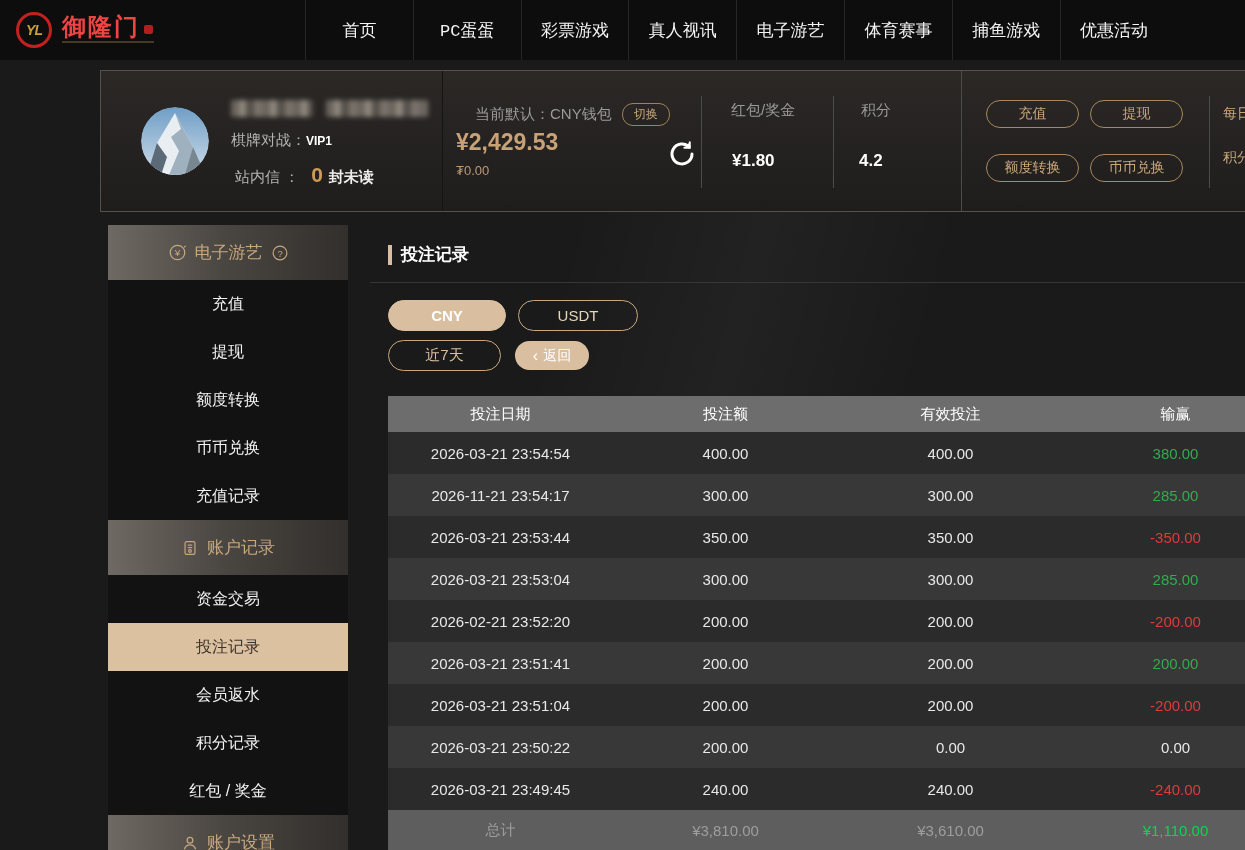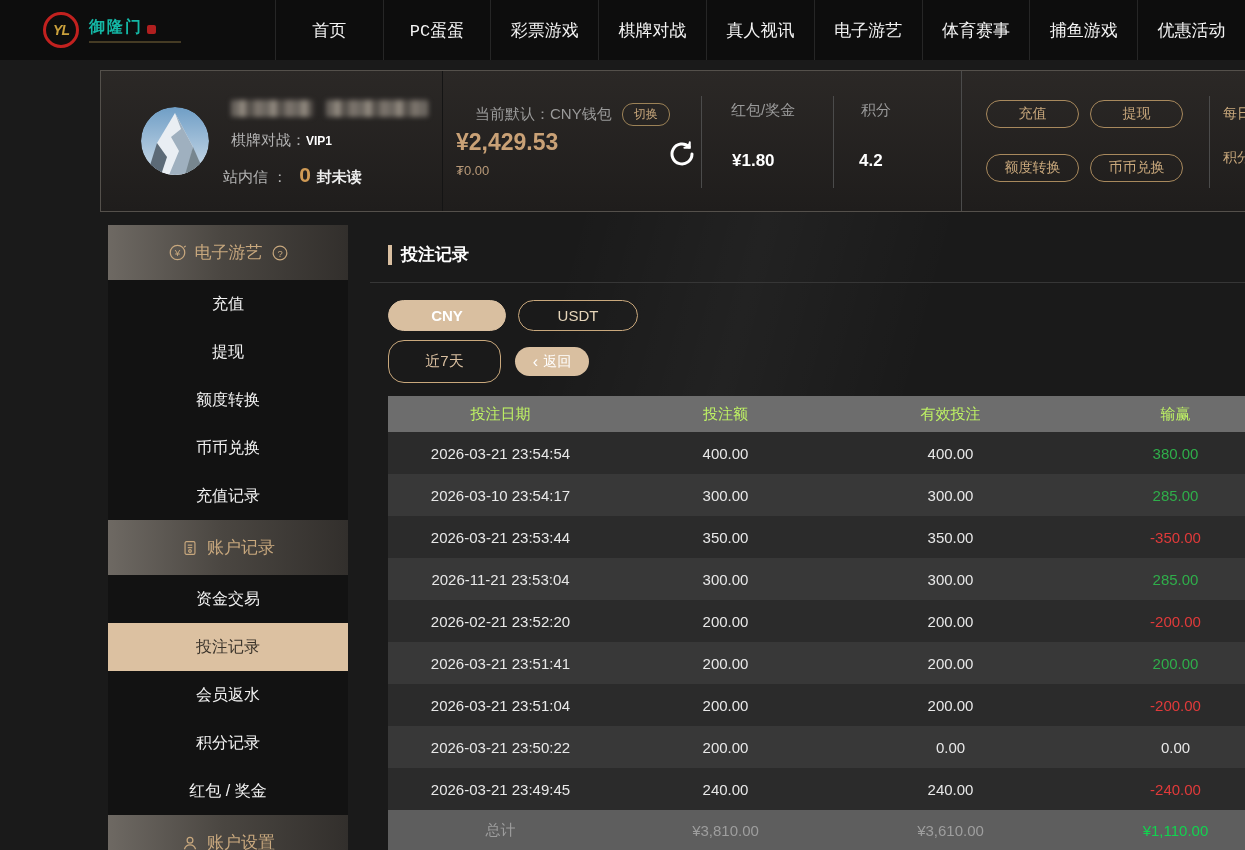--- a/index.html
+++ b/index.html
@@ -12,40 +12,40 @@
     position:relative;overflow:hidden;background:#1a1a1a;
     font-family:"Liberation Sans","DejaVu Sans",sans-serif;color:#eee;
   }
   
   .topnav{position:absolute;left:0;top:0;width:100%;height:60px;background:#0d0d0d;display:flex;z-index:5;}
   .logo{width:305px;display:flex;align-items:center;padding-left:16px;cursor:pointer;}
   .logo-badge{width:36px;height:36px;border:3px solid #c2211f;border-radius:50%;display:flex;align-items:center;justify-content:center;flex:none;}
   .logo-mono{color:#c9a03c;font-weight:bold;font-style:italic;font-size:14px;letter-spacing:-1px;}
   .logo-textwrap{margin-left:10px;display:flex;flex-direction:column;}
   .logo-namerow{display:flex;align-items:flex-start;}
-  .logo-name{color:#14b8a6;font-size:16px;font-weight:bold;letter-spacing:2px;line-height:20px;}
+  .logo-name{color:#ef4444;font-size:24px;font-weight:bold;letter-spacing:2px;line-height:20px;}
   .logo-seal{width:9px;height:9px;background:#b01f1f;border-radius:2px;margin-left:4px;margin-top:8px;}
   .logo-subline{width:92px;height:2px;background:#8a7340;opacity:.45;margin-top:4px;}
   .nav-items{display:flex;flex:1;}
   .nav-item{width:107.8px;flex:none;display:flex;align-items:center;justify-content:center;
     color:#f4f4f4;font-size:17px;border-left:1px solid #262626;cursor:pointer;white-space:nowrap;overflow:hidden;font-family:Liberation Mono, monospace;}
   
   .sheen{position:absolute;left:340px;top:205px;width:905px;height:645px;pointer-events:none;z-index:1;
     background:linear-gradient(105deg,rgba(255,255,255,0) 22%,rgba(255,255,255,0.035) 40%,rgba(255,255,255,0) 58%);}
   
   .user-panel{position:absolute;left:100px;top:70px;width:1165px;height:142px;z-index:2;
     border:1px solid #54504b;background:linear-gradient(180deg,#2b2826,#1f1d1c);}
   .avatar{position:absolute;left:40px;top:36px;width:68px;height:68px;border-radius:50%;overflow:hidden;cursor:pointer;}
   .blur-name{position:absolute;left:130px;top:29px;display:flex;gap:13px;}
   .blur-block{height:17px;border-radius:2px;filter:blur(2.5px);
     background:repeating-linear-gradient(90deg,#6b655f 0 8px,#8f877d 8px 15px,#55504b 15px 23px,#7a736b 23px 31px);}
   .blur-a{width:82px;} .blur-b{width:102px;}
   .level-line{position:absolute;left:130px;top:60px;font-size:15px;color:#b3b3b3;}
   .level-line b{color:#fff;font-size:12px;font-weight:bold;}
-  .inbox-line{position:absolute;left:122px;top:92px;font-size:15px;color:#b3b3b3;display:flex;align-items:baseline;cursor:pointer;}
+  .inbox-line{position:absolute;left:134px;top:92px;font-size:15px;color:#b3b3b3;display:flex;align-items:baseline;cursor:pointer;}
   .inbox-count{color:var(--inbox);font-size:21px;font-weight:bold;margin:0 6px 0 12px;}
   .inbox-suffix{color:#eee;font-weight:bold;}
   .vsep-dark{position:absolute;top:0;bottom:0;width:1px;background:#141414;left:341px;}
   .wallet-label{position:absolute;left:374px;top:32px;font-size:15px;color:#9a9a9a;display:flex;align-items:center;}
   .switch-btn{margin-left:10px;padding:2px 11px;border:1px solid #9c8257;border-radius:11px;
     color:var(--accent);font-size:12px;background:transparent;cursor:pointer;}
   .balance{position:absolute;left:355px;top:58px;font-size:23px;font-weight:bold;color:var(--balance);}
   .usdt-balance{position:absolute;left:355px;top:92px;font-size:13px;color:#b99a79;}
   .refresh{position:absolute;left:566px;top:68px;width:30px;height:30px;cursor:pointer;}
   .vsep{position:absolute;top:25px;height:92px;width:1px;background:#4b4b4b;}
@@ -68,58 +68,57 @@
   
   .main-title{position:absolute;left:388px;top:243px;z-index:2;display:flex;align-items:center;}
   .title-bar{width:4px;height:20px;background:var(--tan);margin-right:9px;}
   .title-text{font-size:17px;font-weight:bold;color:#fff;}
   .title-divider{position:absolute;left:370px;top:282px;width:875px;height:1px;background:#363636;z-index:2;}
   .currency-tabs{position:absolute;left:388px;top:300px;display:flex;gap:12px;z-index:2;}
   .pill{height:31px;border-radius:16px;font-size:15px;cursor:pointer;font-family:inherit;}
   .pill-filled{width:118px;background:var(--tan);border:1px solid var(--tan);color:#fff;font-weight:bold;}
   .pill-outline{width:120px;background:transparent;border:1px solid var(--accent);color:#e6d6ba;}
   .range-row{position:absolute;left:388px;top:340px;display:flex;gap:14px;align-items:center;z-index:2;}
-  .range-btn{width:113px;height:43px;border-radius:16px;border:1px solid var(--accent);background:transparent;
+  .range-btn{width:113px;height:31px;border-radius:16px;border:1px solid var(--accent);background:transparent;
     color:var(--tan);font-size:15px;cursor:pointer;font-family:inherit;}
   .back-btn{width:74px;height:29px;border-radius:15px;border:none;background:var(--tan);
     color:#fff;font-size:14px;cursor:pointer;display:flex;align-items:center;justify-content:center;gap:5px;font-family:inherit;}
   .back-chev{font-size:16px;line-height:1;}
   
   .table{position:absolute;left:388px;top:396px;width:902px;z-index:2;}
   .thead{display:flex;height:36px;background:#6d6d6d;align-items:center;}
-  .th{width:225px;text-align:center;color:#bef264;font-size:15px;}
+  .th{width:225px;text-align:center;color:#ffffff;font-size:15px;}
   .tr{display:flex;height:42px;align-items:center;}
   .tr.odd{background:#2b2b2b;} .tr.even{background:#383838;}
   .td{width:225px;text-align:center;color:#e8e8e8;font-size:15px;}
   .td.win{color:var(--green);} .td.loss{color:var(--red);}
   .trow-total{display:flex;height:40px;background:#5e5e5e;align-items:center;}
   .total-td{width:225px;text-align:center;color:#9e9e9e;font-size:15px;}
   .total-td.total-win{color:var(--green-bright);}
 </style>
 </head>
 <body>
 
-<div class="topnav" style="background: rgb(13, 13, 13); padding-left: 27px;">
+<div class="topnav" style="background: rgb(13, 13, 13);">
   <div class="logo">
     <div class="logo-badge">
       <span class="logo-mono">YL</span>
     </div>
     <div class="logo-textwrap">
       <div class="logo-namerow">
         <span class="logo-name">御隆门</span>
         <span class="logo-seal"></span>
       </div>
       <div class="logo-subline"></div>
     </div>
   </div>
   <div class="nav-items">
       <div class="nav-item">首页</div>
       <div class="nav-item">PC蛋蛋</div>
       <div class="nav-item">彩票游戏</div>
-      <div class="nav-item">棋牌对战</div>
       <div class="nav-item">真人视讯</div>
       <div class="nav-item">电子游艺</div>
       <div class="nav-item">体育赛事</div>
       <div class="nav-item">捕鱼游戏</div>
       <div class="nav-item">优惠活动</div>
     </div>
 </div>
 
 <div class="sheen"></div>
 
@@ -272,33 +271,33 @@
       <div class="th">输赢</div>
     </div>
   <div>
       <div class="tr odd">
         <div class="td">2026-03-21 23:54:54</div>
         <div class="td">400.00</div>
         <div class="td">400.00</div>
         <div class="td win">380.00</div>
       </div>
       <div class="tr even">
-        <div class="td">2026-03-10 23:54:17</div>
+        <div class="td">2026-11-21 23:54:17</div>
         <div class="td">300.00</div>
         <div class="td">300.00</div>
         <div class="td win">285.00</div>
       </div>
       <div class="tr odd">
         <div class="td">2026-03-21 23:53:44</div>
         <div class="td">350.00</div>
         <div class="td">350.00</div>
         <div class="td loss">-350.00</div>
       </div>
       <div class="tr even">
-        <div class="td">2026-11-21 23:53:04</div>
+        <div class="td">2026-03-21 23:53:04</div>
         <div class="td">300.00</div>
         <div class="td">300.00</div>
         <div class="td win">285.00</div>
       </div>
       <div class="tr odd">
         <div class="td">2026-02-21 23:52:20</div>
         <div class="td">200.00</div>
         <div class="td">200.00</div>
         <div class="td loss">-200.00</div>
       </div>

